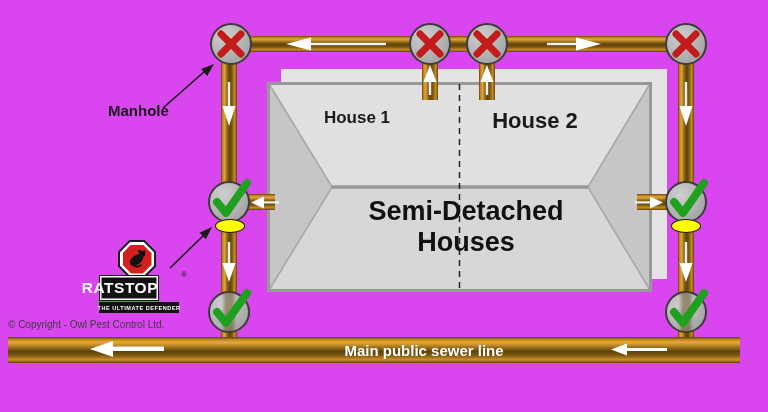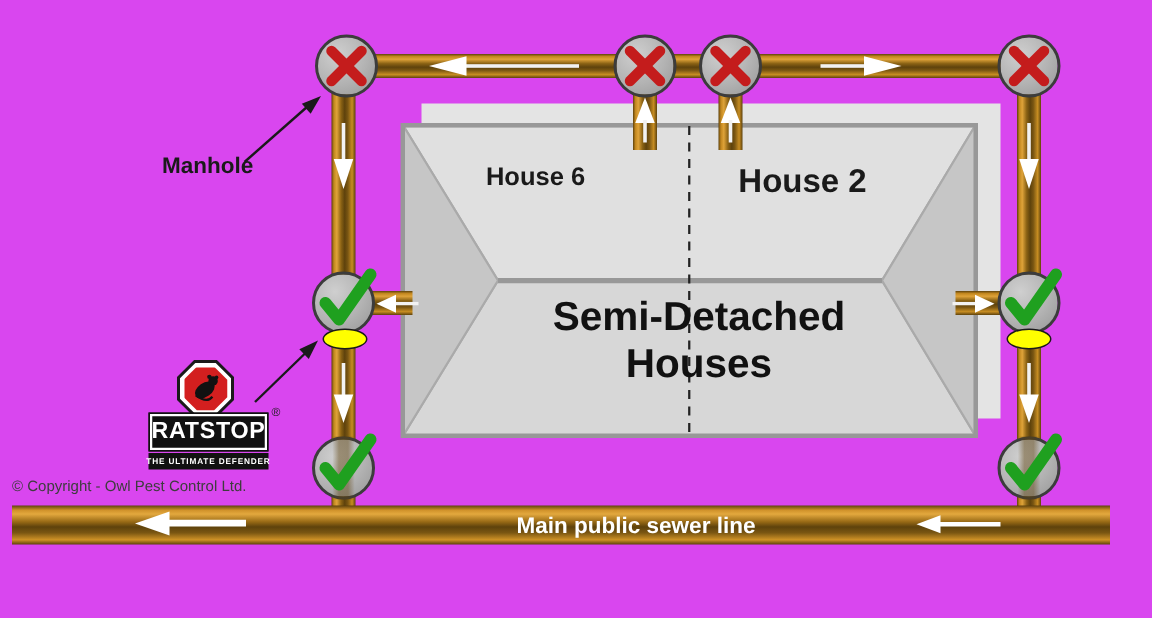--- a/index.html
+++ b/index.html
@@ -63,23 +63,23 @@
     font-size:15px;color:#ffffff;font-weight:bold;z-index:8;white-space:nowrap;}
   #copyright{left:8px;top:319px;font-size:10px;color:#3d3d3d;z-index:8;white-space:nowrap;}
   
   #ratstop-logo{left:97px;top:240px;width:86px;height:74px;z-index:8;}
   .octa{clip-path:polygon(30% 0%,70% 0%,100% 30%,100% 70%,70% 100%,30% 100%,0% 70%,0% 30%);
     display:flex;align-items:center;justify-content:center;}
   #octa-outer{position:absolute;left:21px;top:0;width:38px;height:38px;background:#1a1a1a;}
   #octa-white{width:34px;height:34px;background:#ffffff;}
   #octa-red{width:29px;height:29px;background:#d31f1f;display:flex;align-items:center;justify-content:center;}
   #ratstop-box{
-    position:absolute;left:2px;top:35px;width:80px;height:26px;background:#111;
+    position:absolute;left:2px;top:35px;width:60px;height:26px;background:#111;
     border:1.5px solid #111;box-sizing:border-box;box-shadow:inset 0 0 0 1.5px #fff;
-    display:flex;align-items:center;justify-content:center;
+    display:flex;align-items:center;justify-content:flex-end;
   }
   #ratstop-name{color:#fff;font-weight:bold;font-size:15.5px;letter-spacing:.5px;}
   #ratstop-strip{
     position:absolute;left:2px;top:62px;width:80px;height:11px;background:#111;
     display:flex;align-items:center;justify-content:center;
   }
   #ratstop-tagline{color:#fff;font-weight:bold;font-size:5.5px;letter-spacing:.55px;white-space:nowrap;}
   #ratstop-reg{position:absolute;left:84px;top:30px;font-size:8px;color:#1a1a1a;}
 </style>
 </head>
@@ -216,21 +216,21 @@
   <svg class="abs ann-arrow" style="left:156px;top:58px;" width="64" height="56" viewBox="0 0 64 56">
     <line x1="7" y1="50" x2="49" y2="13" stroke="#1a1a1a" stroke-width="1.6"></line>
     <polygon points="0,0 -13,4.5 -13,-4.5" fill="#1a1a1a" transform="translate(58,6) rotate(-40.8)"></polygon>
   </svg>
   <svg class="abs ann-arrow" style="left:166px;top:224px;" width="52" height="48" viewBox="0 0 52 48">
     <line x1="4" y1="44" x2="38" y2="11" stroke="#1a1a1a" stroke-width="1.6"></line>
     <polygon points="0,0 -13,4.5 -13,-4.5" fill="#1a1a1a" transform="translate(46,3) rotate(-44.3)"></polygon>
   </svg>
 
   <div class="abs lbl" id="manhole-label">Manhole</div>
-  <div class="abs lbl" id="house1-label">House 6</div>
+  <div class="abs lbl" id="house1-label">House 1</div>
   <div class="abs lbl" id="house2-label">House 2</div>
   <div class="abs" id="sewer-label">Main public sewer line</div>
   <div class="abs" id="center-title">
     <div>Semi-Detached</div>
     <div>Houses</div>
   </div>
   <div class="abs" id="copyright">© Copyright - Owl Pest Control Ltd.</div>
 
   <div class="abs" id="ratstop-logo">
     <div class="octa" id="octa-outer">

